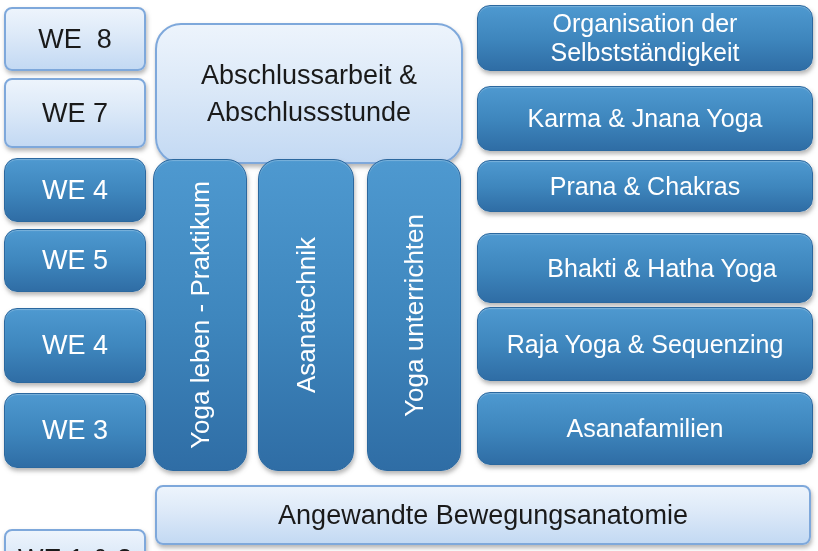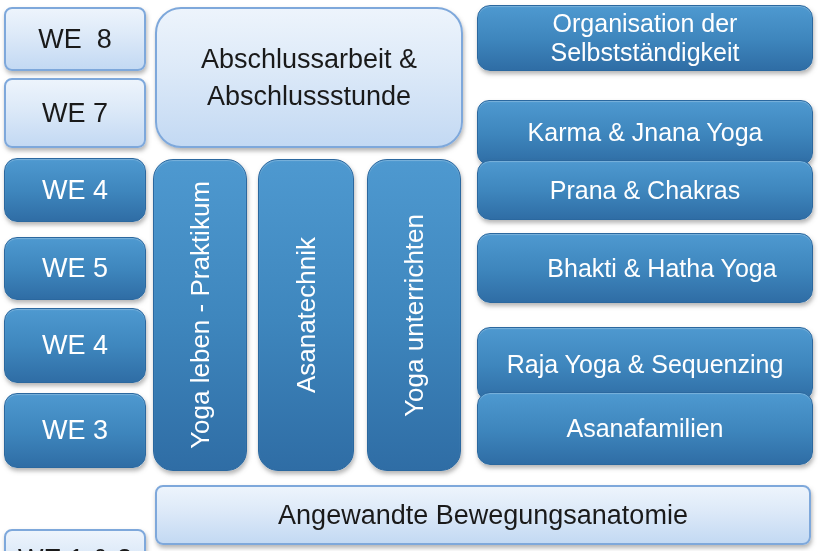--- a/index.html
+++ b/index.html
@@ -49,21 +49,21 @@
     height: 312px;
     border-radius: 20px;
     font-size: 26px;
   }
   .vtext {
     writing-mode: vertical-rl;
     transform: rotate(180deg);
     white-space: pre;
   }
   .final-block {
-    left: 155px; top: 7px; width: 308px; height: 141px;
+    left: 155px; top: 23px; width: 308px; height: 141px;
     font-size: 27px; line-height: 1.35; padding: 16px 30px; align-items: center;
   }
   .foundation {
     left: 155px; top: 485px; width: 656px; height: 60px;
     font-size: 27px;
   }
   .we12 { top: 485px; height: 60px; margin-top: 44px; }
 </style>
 </head>
 <body>
@@ -72,21 +72,21 @@
 
   <div class="box light we" style="top:7px;height:64px;">
     <span class="lbl">WE  8</span>
   </div>
   <div class="box light we" style="top:78px;height:70px;">
     <span class="lbl">WE 7</span>
   </div>
   <div class="box dark we" style="top:158px;height:64px;">
     <span class="lbl">WE 4</span>
   </div>
-  <div class="box dark we" style="top:237px;height:63px;">
+  <div class="box dark we" style="top:229px;height:63px;">
     <span class="lbl">WE 5</span>
   </div>
   <div class="box dark we" style="top:308px;height:75px;">
     <span class="lbl">WE 4</span>
   </div>
   <div class="box dark we" style="top:393px;height:75px;">
     <span class="lbl">WE 3</span>
   </div>
   <div class="box light we we12">
     <span class="lbl">WE 1 &amp; 2</span>
@@ -102,30 +102,30 @@
   <div class="box dark track" style="left:258px;width:96px;">
     <span class="vtext">Asanatechnik</span>
   </div>
   <div class="box dark track" style="left:367px;width:94px;">
     <span class="vtext">Yoga unterrichten</span>
   </div>
 
   <div class="box dark topic" style="top:5px;height:66px;justify-content:center;">
     <span class="lblwrap">Organisation der Selbstständigkeit</span>
   </div>
-  <div class="box dark topic" style="top:100px;height:65px;border-radius:12px;">
+  <div class="box dark topic" style="top:86px;height:65px;">
     <span class="lbl">Karma &amp; Jnana Yoga</span>
   </div>
-  <div class="box dark topic" style="top:160px;height:60px;">
+  <div class="box dark topic" style="top:160px;height:52px;">
     <span class="lbl">Prana &amp; Chakras</span>
   </div>
   <div class="box dark topic" style="top:233px;height:70px;padding-left:34px;">
     <span class="lbl">Bhakti &amp; Hatha Yoga</span>
   </div>
-  <div class="box dark topic" style="top:327px;height:74px;">
+  <div class="box dark topic" style="top:307px;height:74px;">
     <span class="lbl">Raja Yoga &amp; Sequenzing</span>
   </div>
   <div class="box light foundation">
     <span class="lbl">Angewandte Bewegungsanatomie</span>
   </div>
 
   <div class="box dark topic" style="top:392px;height:73px;">
     <span class="lbl">Asanafamilien</span>
   </div>
 

